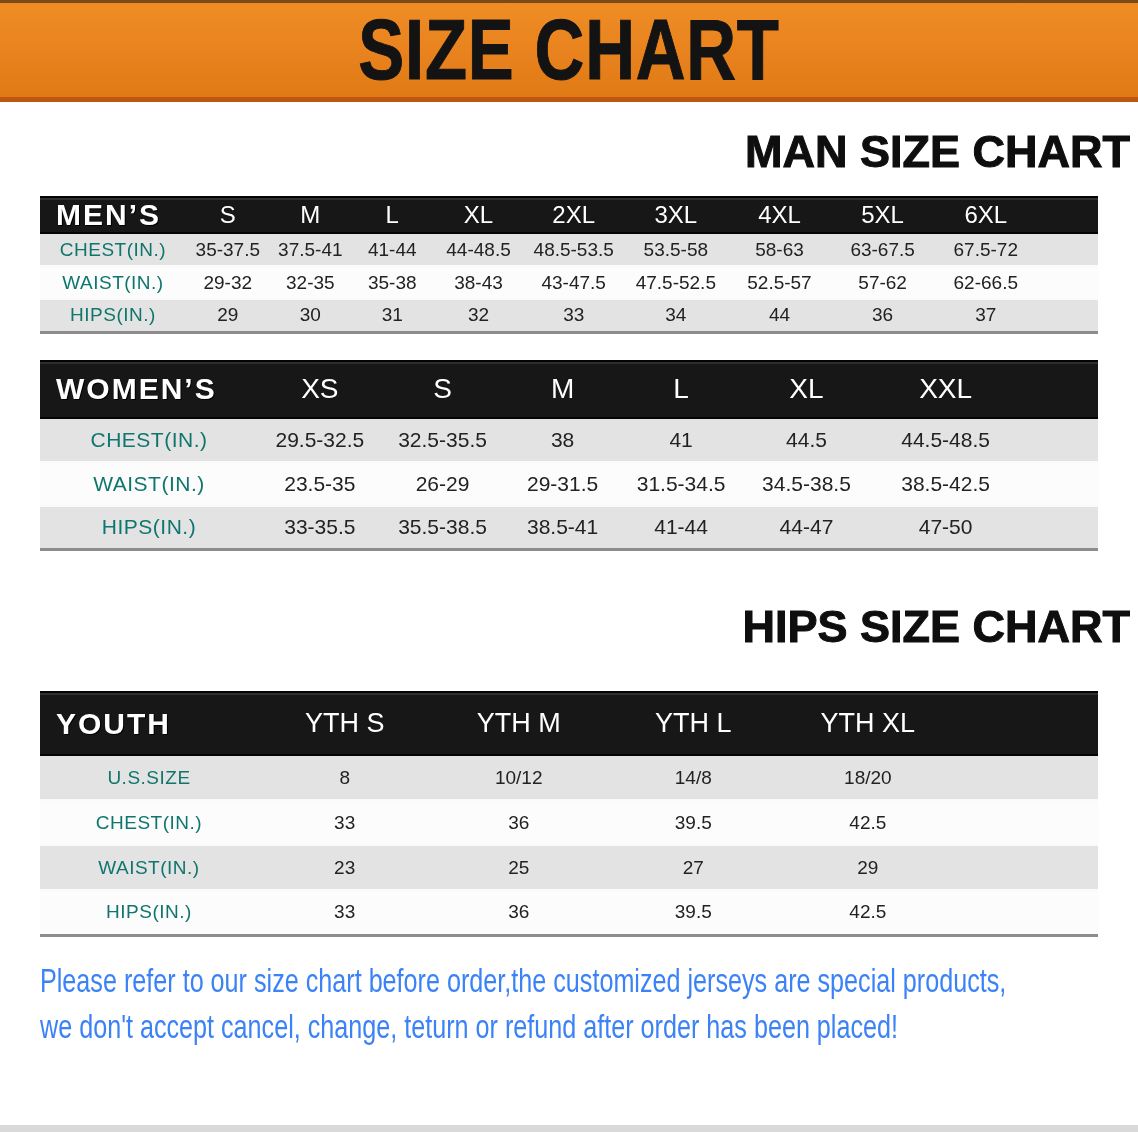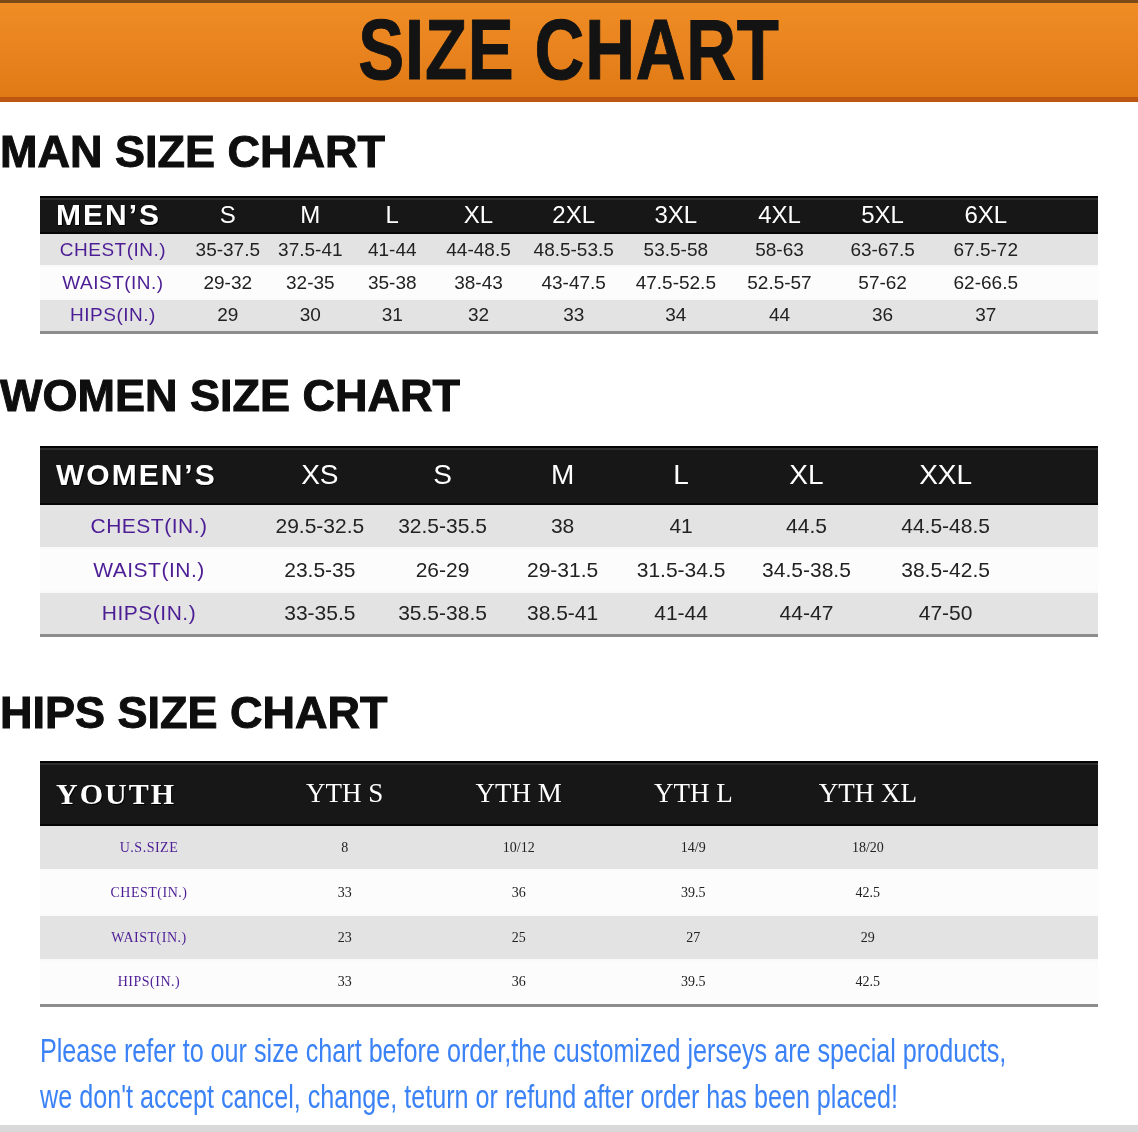--- a/index.html
+++ b/index.html
@@ -29,22 +29,22 @@
     color: #131313;
     letter-spacing: 1px;
     transform: scale(0.82, 1.02);
     transform-origin: 50% 50%;
     -webkit-text-stroke: 1px #131313;
     white-space: nowrap;
   }
 
   
   .section-heading {
-    margin: 0;
-    text-align: left;
+    margin: 8px;
+    text-align: right;
     font-size: 45px;
     line-height: 48px;
     font-weight: bold;
     color: #0e0e0e;
     -webkit-text-stroke: 1px #0e0e0e;
     letter-spacing: 0px;
   }
   .heading-men   { margin-top: 26px; }
   .heading-women { margin-top: 38px; }
   .heading-youth { margin-top: 52px; }
@@ -52,21 +52,21 @@
   
   .size-table {
     width: 1058px;
     margin-left: 40px;
     border-collapse: collapse;
     table-layout: fixed;
     border-bottom: 3px solid #8d8d8d;
   }
   .t-men   { margin-top: 20px; }
   .t-women { margin-top: 26px; }
-  .t-youth { margin-top: 24px; font-family: Liberation Serif, serif; }
+  .t-youth { margin-top: 40px; }
 
   .size-table thead th {
     background: #171717;
     color: #ffffff;
     vertical-align: middle;
     border-top: 2px solid #040404;
     border-bottom: 2px solid #040404;
     box-shadow: inset 0 2px 0 rgba(255,255,255,0.10);
     font-weight: normal;
     padding: 0;
@@ -95,23 +95,23 @@
   }
   .size-table tbody tr:nth-child(odd)  td { background: #e3e3e3; }
   .size-table tbody tr:nth-child(even) td { background: #fcfcfc; }
 
   .t-men   tbody tr { height: 33px; }
   .t-women tbody tr { height: 44px; }
   .t-youth tbody tr { height: 45px; }
 
   .t-men   td { font-size: 19px; }
   .t-women td { font-size: 21px; }
-  .t-youth td { font-size: 14px; }
-
-  .size-table td.row-label { letter-spacing: 0.5px; color: #4c1d95; }
+  .t-youth td { font-size: 19px; }
+
+  .size-table td.row-label { letter-spacing: 0.5px; color: #0f766e; }
 
   
   .disclaimer {
     margin: 20px 0 0 40px;
     color: #3b82f6;
   }
   .disclaimer-line {
     font-size: 34px;
     line-height: 46px;
     white-space: nowrap;
@@ -202,21 +202,20 @@
           <td class="val">44</td>
           <td class="val">36</td>
           <td class="val">37</td>
           <td class="val"></td>
         </tr>
       </tbody>
   </table>
 </section>
 
 <section>
-  <h2 class="section-heading heading-women">WOMEN SIZE CHART</h2>
   <table class="size-table t-women">
     <colgroup>
       <col style="width:20.6%">
         <col style="width:11.7%">
         <col style="width:11.5%">
         <col style="width:11.2%">
       <col style="width:11.2%">
         <col style="width:12.5%">
         <col style="width:13.8%">
         <col style="width:7.5%">
@@ -287,21 +286,21 @@
           <th class="colh">YTH L</th>
           <th class="colh">YTH XL</th>
           <th class="colh"></th>
         </tr>
       </thead>
     <tbody>
         <tr>
           <td class="row-label">U.S.SIZE</td>
           <td class="val">8</td>
           <td class="val">10/12</td>
-          <td class="val">14/9</td>
+          <td class="val">14/8</td>
           <td class="val">18/20</td>
           <td class="val"></td>
         </tr>
         <tr>
           <td class="row-label">CHEST(IN.)</td>
           <td class="val">33</td>
           <td class="val">36</td>
           <td class="val">39.5</td>
           <td class="val">42.5</td>
           <td class="val"></td>

